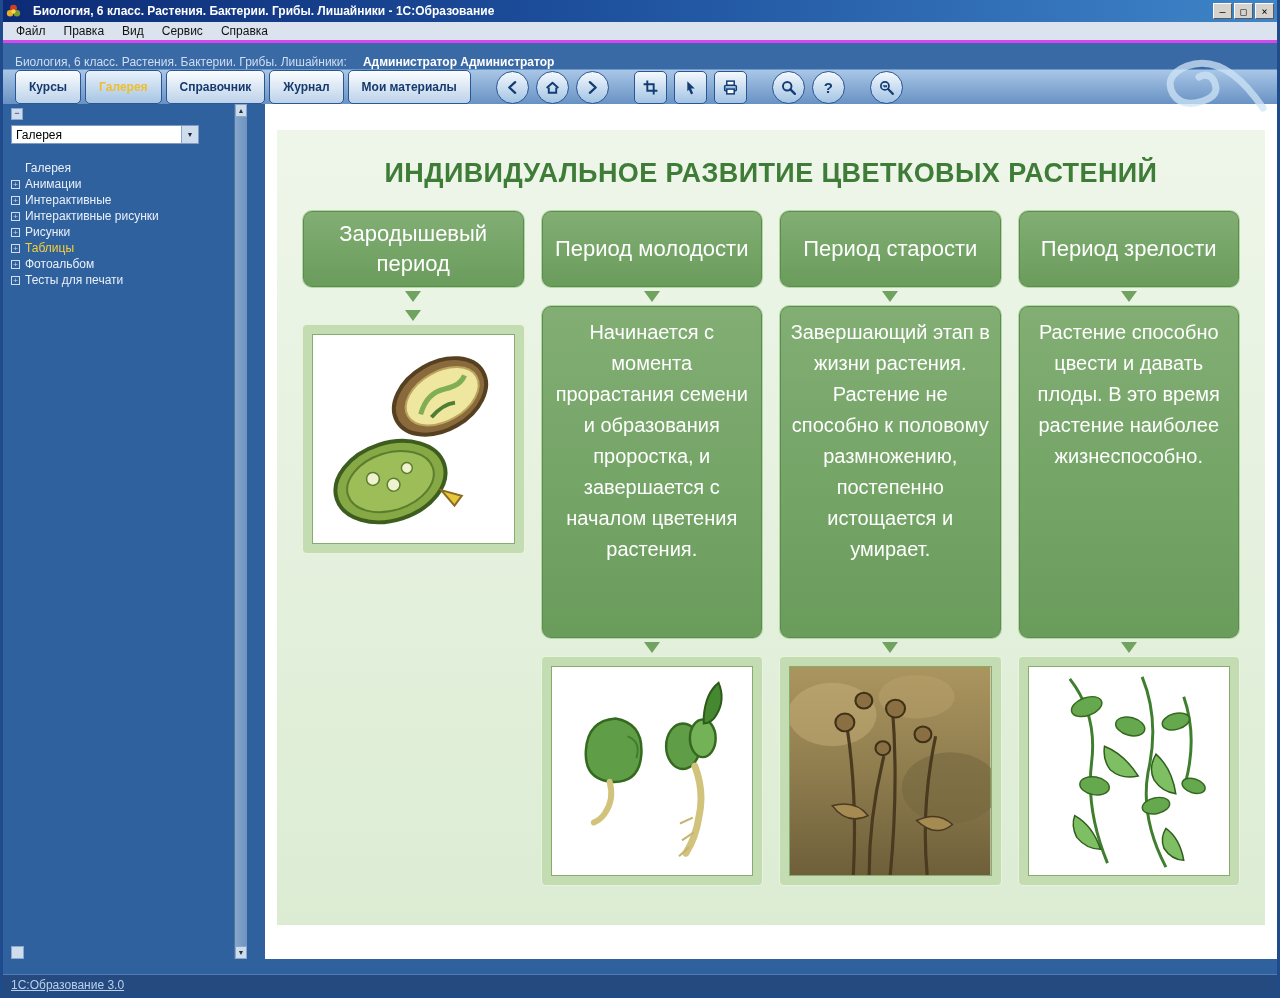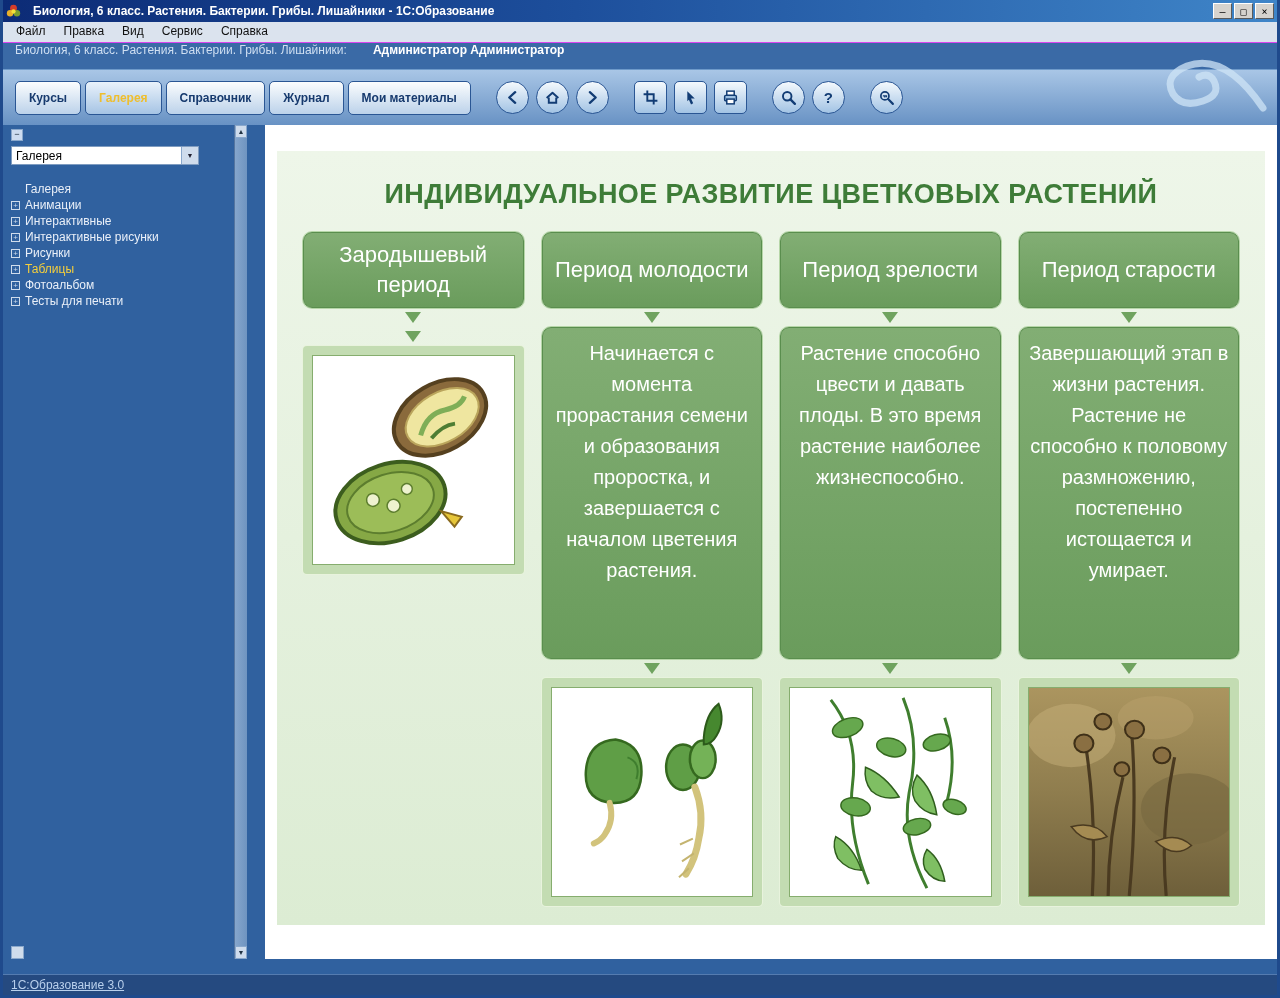--- a/index.html
+++ b/index.html
@@ -11,31 +11,31 @@
   .titlebar { height:22px; flex-shrink:0; display:flex; align-items:center; gap:12px; padding:0 3px;
               background:linear-gradient(90deg,#0c2b76 0%,#1d4f9c 45%,#3f85c8 100%); }
   .app-icon { width:15px; height:15px; display:flex; }
   .title-text { color:#fff; font-weight:bold; font-size:12px; flex:1; white-space:nowrap; overflow:hidden; }
   .win-btn { width:19px; height:16px; background:#d6d3ce; border:1px solid;
              border-color:#ffffff #5a5a5a #5a5a5a #ffffff; font-size:10px; line-height:13px;
              text-align:center; color:#000; padding:0; font-family:"DejaVu Sans Mono",monospace; cursor:pointer; }
   .win-controls { display:flex; gap:2px; }
 
   
-  .menubar { height:21px; flex-shrink:0; background:#dbe3ee; border-bottom:1px solid #d946ef;
-             display:flex; align-items:flex-start; padding-left:4px; font-size:12px; color:#111; }
+  .menubar { height:21px; flex-shrink:0; background:#dbe3ee; border-bottom:3px solid #d946ef;
+             display:flex; align-items:flex-end; padding-left:4px; font-size:12px; color:#111; }
   .menu-item { padding:2px 9px; cursor:pointer; }
 
   
   .header-strip { height:27px; flex-shrink:0; background:#3a6aa6; border-bottom:1px solid #6e9aca;
-                  display:flex; align-items:flex-start; padding-left:12px; font-size:12px; color:#cfdff2; gap:26px; }
+                  display:flex; align-items:flex-end; padding-left:12px; font-size:12px; color:#cfdff2; gap:16px; }
   .user { color:#ffffff; font-weight:bold; }
 
   
-  .tabbar { height:55px; flex-shrink:0; background:linear-gradient(#a9c6e6,#6892c4);
+  .tabbar { height:34px; flex-shrink:0; background:linear-gradient(#a9c6e6,#6892c4);
             display:flex; align-items:center; padding-left:12px; gap:4px; position:relative; }
   .tab { height:34px; padding:0 13px; border:1px solid #2a5694; border-radius:5px;
          background:linear-gradient(#fbfdfe,#bcd2ea); color:#173a6e; font-weight:bold; font-size:12px;
          display:flex; align-items:center; cursor:pointer; white-space:nowrap; }
   .tab.active { background:linear-gradient(#e9f2fb,#a6c4e4); color:#eebe2e; }
   .tool-group { display:flex; gap:7px; margin-left:21px; }
   .tool-btn { width:33px; height:33px; border:1px solid #2a5694;
               background:linear-gradient(#f4f9fd,#a2c3e4); display:flex; align-items:center;
               justify-content:center; cursor:pointer; padding:0; color:#123c74; font-weight:bold; font-size:15px; }
   .round { border-radius:50%; }
@@ -321,56 +321,20 @@
                       <path d="M137 167 l-12 8"></path>
                       <path d="M132 182 l-10 9"></path>
                   </g>
                 </svg>
               </div>
             </div>
           </div>
 
           <div class="col">
             <div class="gbox stage-box">
-              <span>Период зрелости</span>
-            </div>
-            <div class="arrow-down"></div>
-            <div class="gbox desc-box">
-              <span>Растение способно цвести и давать плоды. В это время растение наиболее жизнеспособно.</span>
-            </div>
-            <div class="arrow-down"></div>
-            <div class="img-frame">
-              <div class="img-box">
-                <svg viewBox="0 0 190 210">
-                  <g stroke="#3f7e2e" stroke-width="3" fill="none">
-                    <path d="M35 12 q28 36 22 84 q-6 48 16 102"></path>
-                    <path d="M108 10 q18 44 6 96 q-8 46 18 96"></path>
-                    <path d="M150 30 q14 40 2 86"></path>
-                  </g>
-                  <g fill="#66a84e" stroke="#35691f" stroke-width="1.5">
-                    <ellipse cx="52" cy="40" rx="16" ry="9" transform="rotate(-20 52 40)"></ellipse>
-                    <ellipse cx="96" cy="60" rx="15" ry="9" transform="rotate(15 96 60)"></ellipse>
-                    <ellipse cx="142" cy="55" rx="14" ry="8" transform="rotate(-15 142 55)"></ellipse>
-                    <ellipse cx="60" cy="120" rx="15" ry="9" transform="rotate(10 60 120)"></ellipse>
-                    <ellipse cx="122" cy="140" rx="14" ry="8" transform="rotate(-12 122 140)"></ellipse>
-                    <ellipse cx="160" cy="120" rx="12" ry="7" transform="rotate(18 160 120)"></ellipse>
-                  </g>
-                  <g fill="#7fbf63" stroke="#2f5e1d" stroke-width="1.5">
-                    <path d="M70 80 q20 8 34 30 q-16 4 -28 -6 q-8 -10 -6 -24z"></path>
-                    <path d="M122 88 q16 14 20 40 q-14 -2 -22 -14 q-6 -12 2 -26z"></path>
-                    <path d="M40 150 q18 10 26 34 q-14 0 -24 -12 q-6 -12 -2 -22z"></path>
-                    <path d="M132 163 q14 10 18 32 q-12 0 -20 -12 q-4 -10 2 -20z"></path>
-                  </g>
-                </svg>
-              </div>
-            </div>
-          </div>
-
-          <div class="col">
-            <div class="gbox stage-box">
               <span>Период старости</span>
             </div>
             <div class="arrow-down"></div>
             <div class="gbox desc-box">
               <span>Завершающий этап в жизни растения. Растение не способно к половому размножению, постепенно истощается и умирает.</span>
             </div>
             <div class="arrow-down"></div>
             <div class="img-frame">
               <div class="img-box">
                 <svg viewBox="0 0 190 210" preserveAspectRatio="none">
@@ -400,20 +364,56 @@
                   </g>
                   <g fill="#a58b52" stroke="#4a3a20" stroke-width="1.5">
                     <path d="M40 140 q22 -6 34 10 q-20 10 -34 -10z"></path>
                     <path d="M120 155 q20 -10 34 4 q-16 14 -34 -4z"></path>
                   </g>
                 </svg>
               </div>
             </div>
           </div>
 
+          <div class="col">
+            <div class="gbox stage-box">
+              <span>Период зрелости</span>
+            </div>
+            <div class="arrow-down"></div>
+            <div class="gbox desc-box">
+              <span>Растение способно цвести и давать плоды. В это время растение наиболее жизнеспособно.</span>
+            </div>
+            <div class="arrow-down"></div>
+            <div class="img-frame">
+              <div class="img-box">
+                <svg viewBox="0 0 190 210">
+                  <g stroke="#3f7e2e" stroke-width="3" fill="none">
+                    <path d="M35 12 q28 36 22 84 q-6 48 16 102"></path>
+                    <path d="M108 10 q18 44 6 96 q-8 46 18 96"></path>
+                    <path d="M150 30 q14 40 2 86"></path>
+                  </g>
+                  <g fill="#66a84e" stroke="#35691f" stroke-width="1.5">
+                    <ellipse cx="52" cy="40" rx="16" ry="9" transform="rotate(-20 52 40)"></ellipse>
+                    <ellipse cx="96" cy="60" rx="15" ry="9" transform="rotate(15 96 60)"></ellipse>
+                    <ellipse cx="142" cy="55" rx="14" ry="8" transform="rotate(-15 142 55)"></ellipse>
+                    <ellipse cx="60" cy="120" rx="15" ry="9" transform="rotate(10 60 120)"></ellipse>
+                    <ellipse cx="122" cy="140" rx="14" ry="8" transform="rotate(-12 122 140)"></ellipse>
+                    <ellipse cx="160" cy="120" rx="12" ry="7" transform="rotate(18 160 120)"></ellipse>
+                  </g>
+                  <g fill="#7fbf63" stroke="#2f5e1d" stroke-width="1.5">
+                    <path d="M70 80 q20 8 34 30 q-16 4 -28 -6 q-8 -10 -6 -24z"></path>
+                    <path d="M122 88 q16 14 20 40 q-14 -2 -22 -14 q-6 -12 2 -26z"></path>
+                    <path d="M40 150 q18 10 26 34 q-14 0 -24 -12 q-6 -12 -2 -22z"></path>
+                    <path d="M132 163 q14 10 18 32 q-12 0 -20 -12 q-4 -10 2 -20z"></path>
+                  </g>
+                </svg>
+              </div>
+            </div>
+          </div>
+
         </div>
       </div>
     </div>
   </div>
 
   <div class="statusbar">
     <span>1С:Образование 3.0</span>
   </div>
 
 </div>

